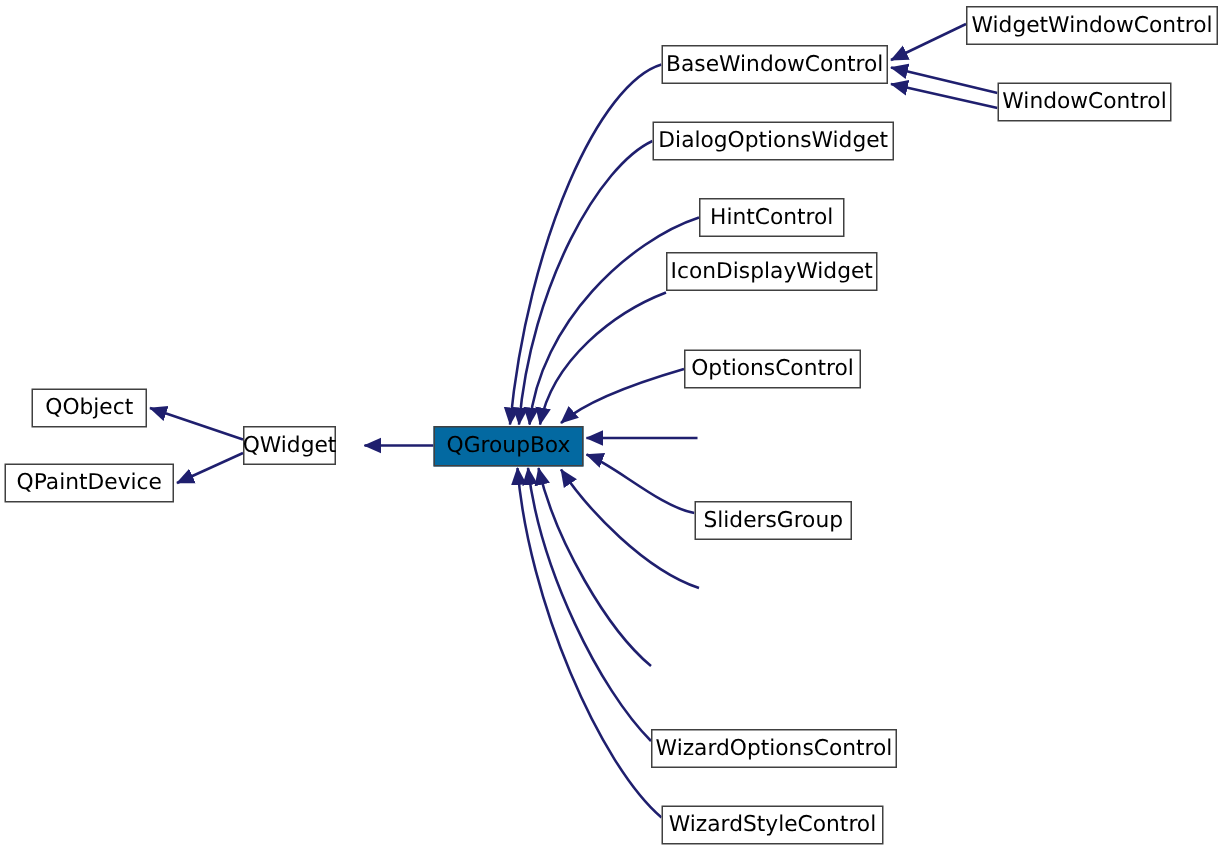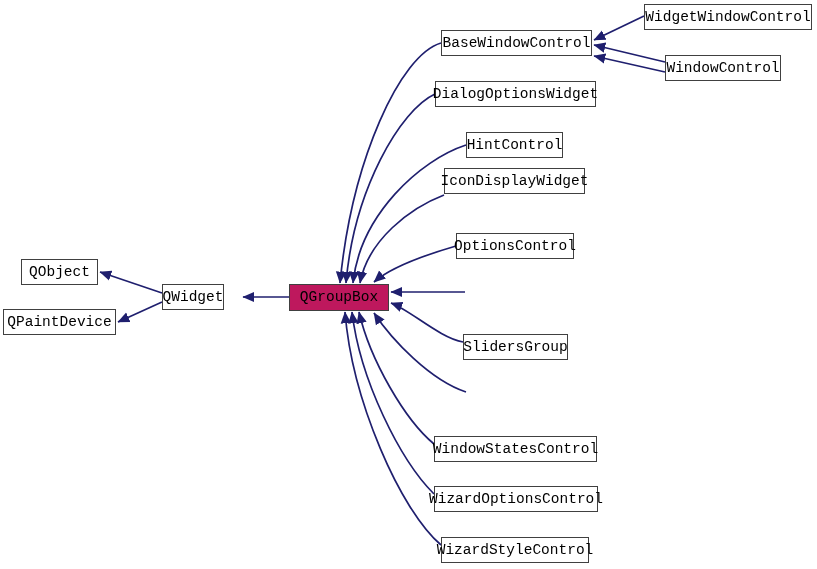--- a/index.html
+++ b/index.html
@@ -34,26 +34,25 @@
     font-size: 14.5px;
     line-height: 1;
     display: flex;
     align-items: center;
     justify-content: center;
     white-space: nowrap;
     letter-spacing: 0px;
     z-index: 2;
   }
   .node.highlight {
-    background: #be185d;
+    background: #0369a1;
   }
   .node-label {
     display: block;
     padding: 0 0;
-    font-family: Liberation Mono, monospace;
   }
 </style>
 </head>
 <body>
 
 <div id="diagram">
 
   <svg id="edges" viewBox="0 0 817 569" width="817" height="569" xmlns="http://www.w3.org/2000/svg">
     <defs>
       <marker id="arrowhead" viewBox="0 0 10 10" refX="9.5" refY="5" markerWidth="7" markerHeight="7" orient="auto-start-reverse">
@@ -131,23 +130,20 @@
   <div class="node" style="left:456px;top:233px;width:118px;height:26px;">
     <span class="node-label">OptionsControl</span>
   </div>
 
 
   <div class="node" style="left:463px;top:334px;width:105px;height:26px;">
     <span class="node-label">SlidersGroup</span>
   </div>
 
 
-  <div class="node" style="left:434px;top:436px;width:163px;height:26px;">
-    <span class="node-label">WindowStatesControl</span>
-  </div>
 
   <div class="node" style="left:434px;top:486px;width:164px;height:26px;">
     <span class="node-label">WizardOptionsControl</span>
   </div>
 
   <div class="node" style="left:441px;top:537px;width:148px;height:26px;">
     <span class="node-label">WizardStyleControl</span>
   </div>
 
 </div>

